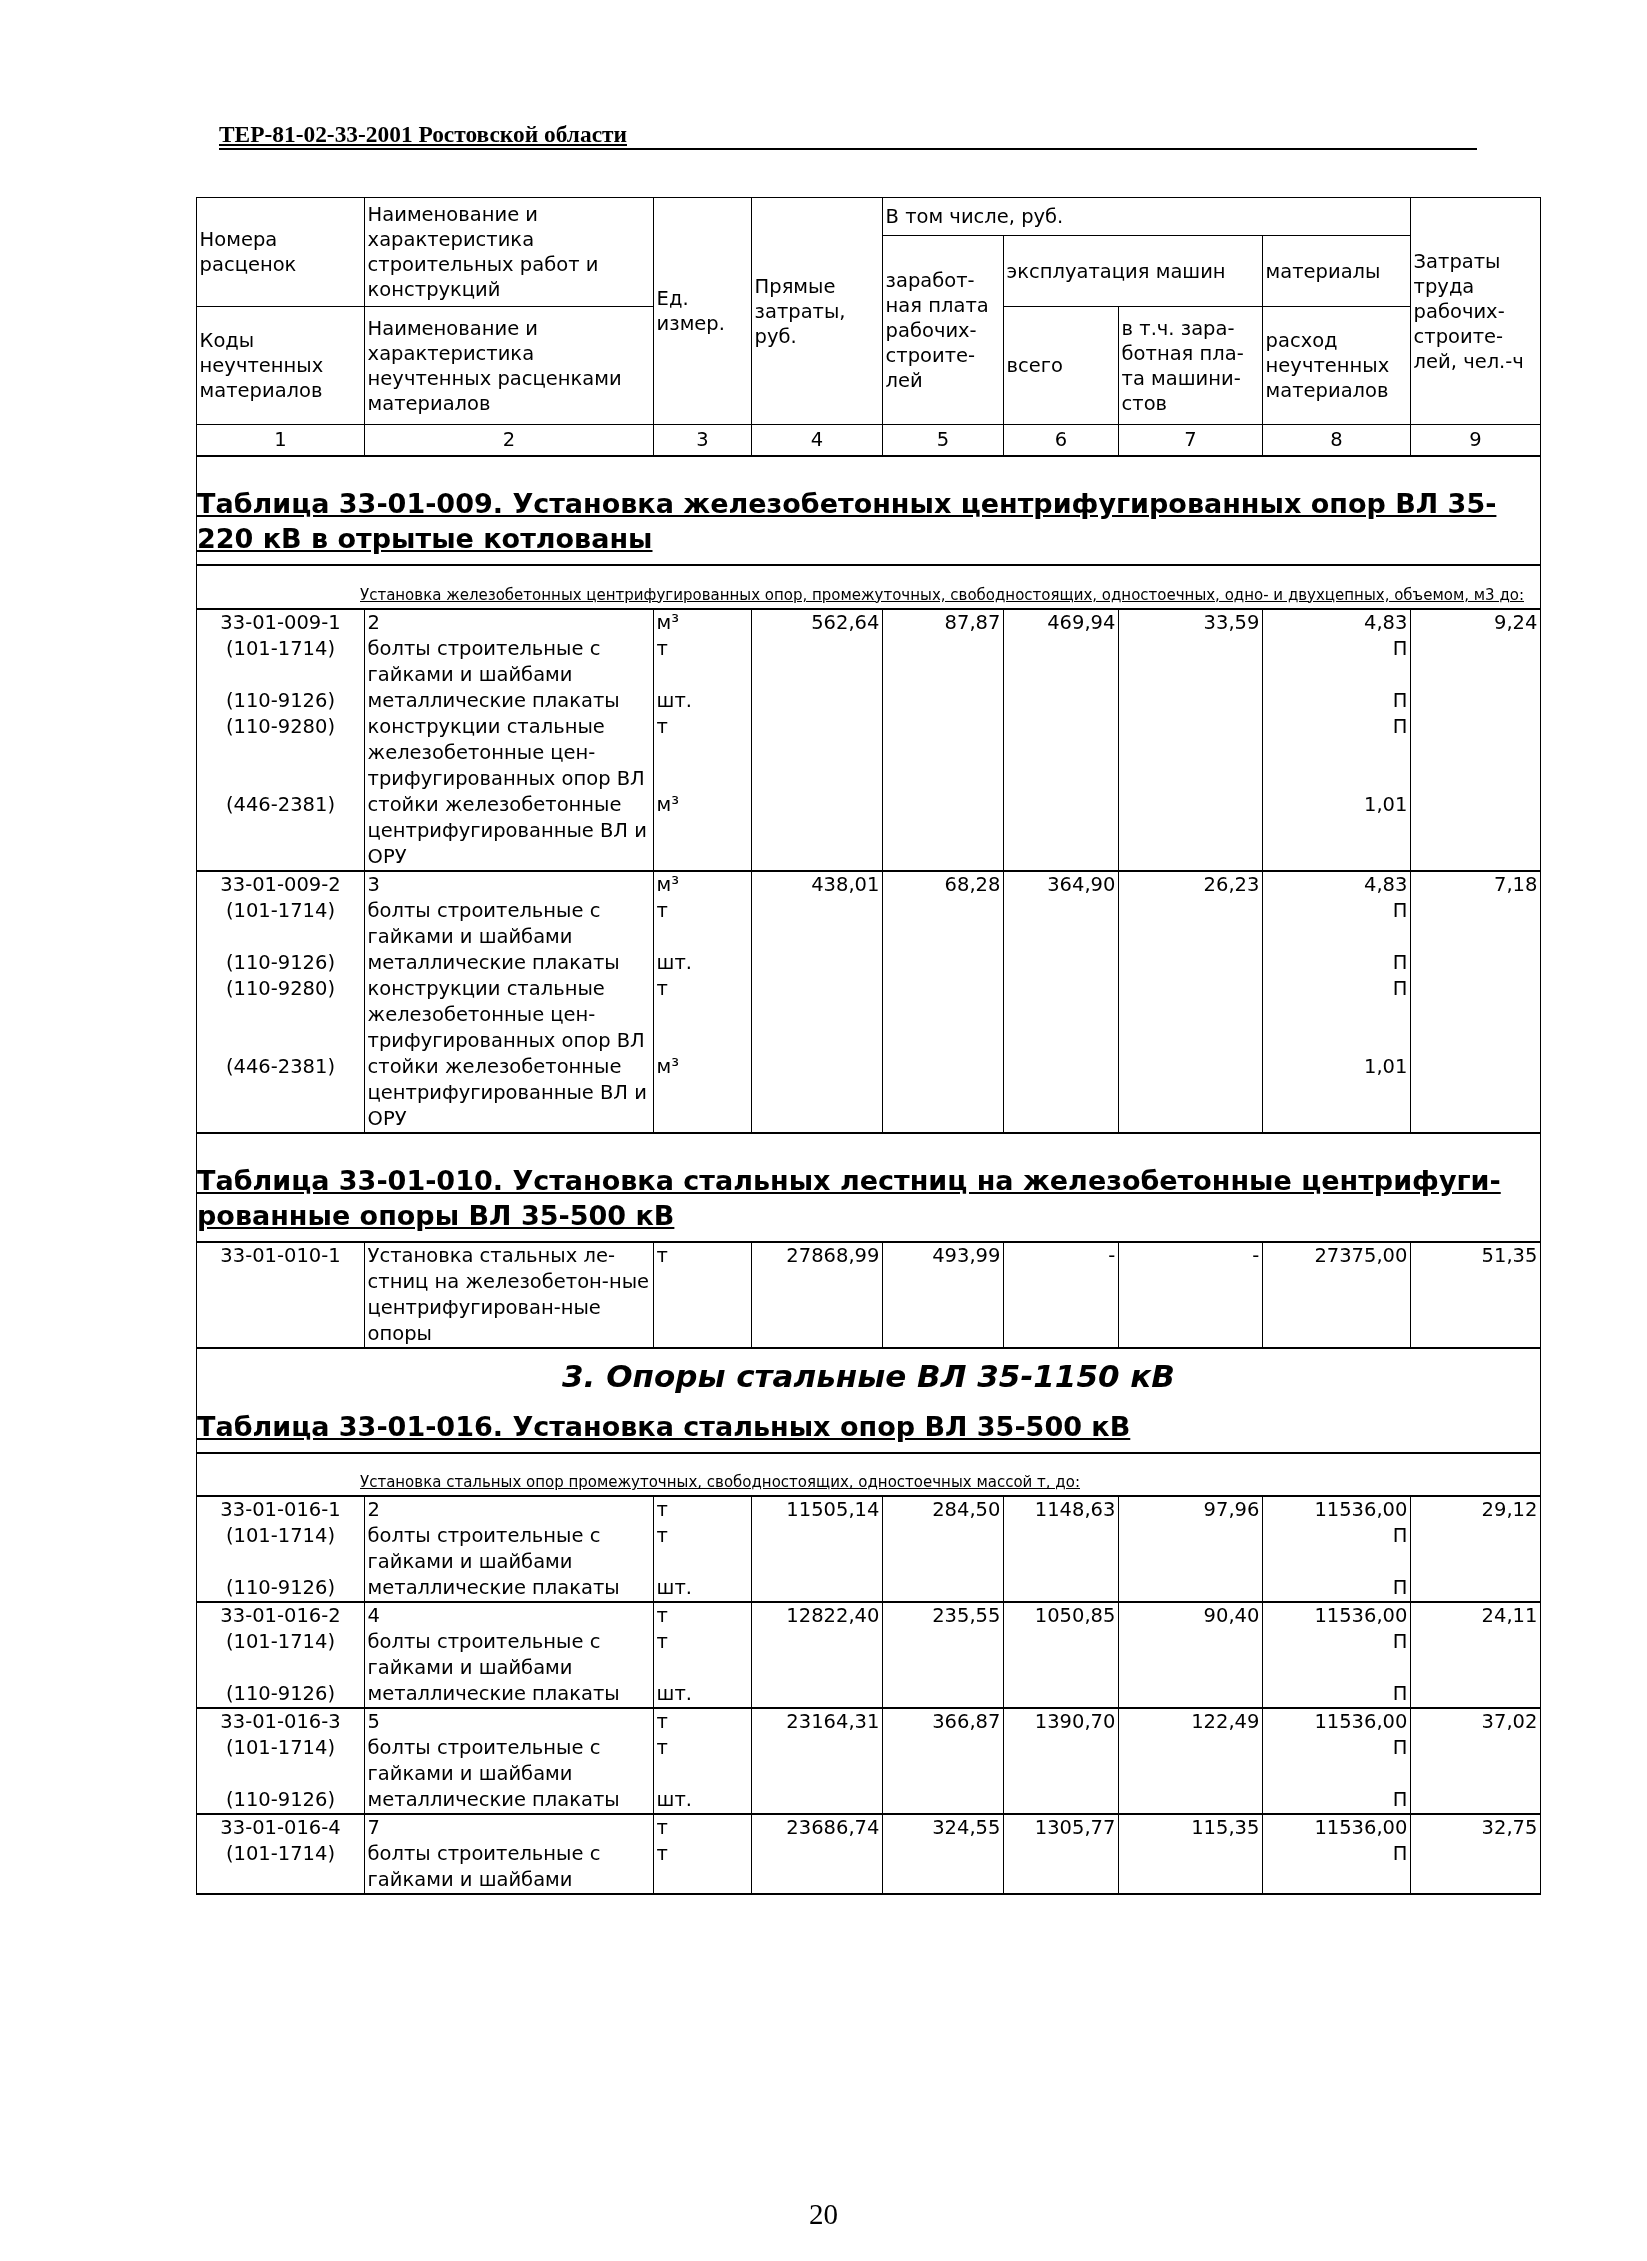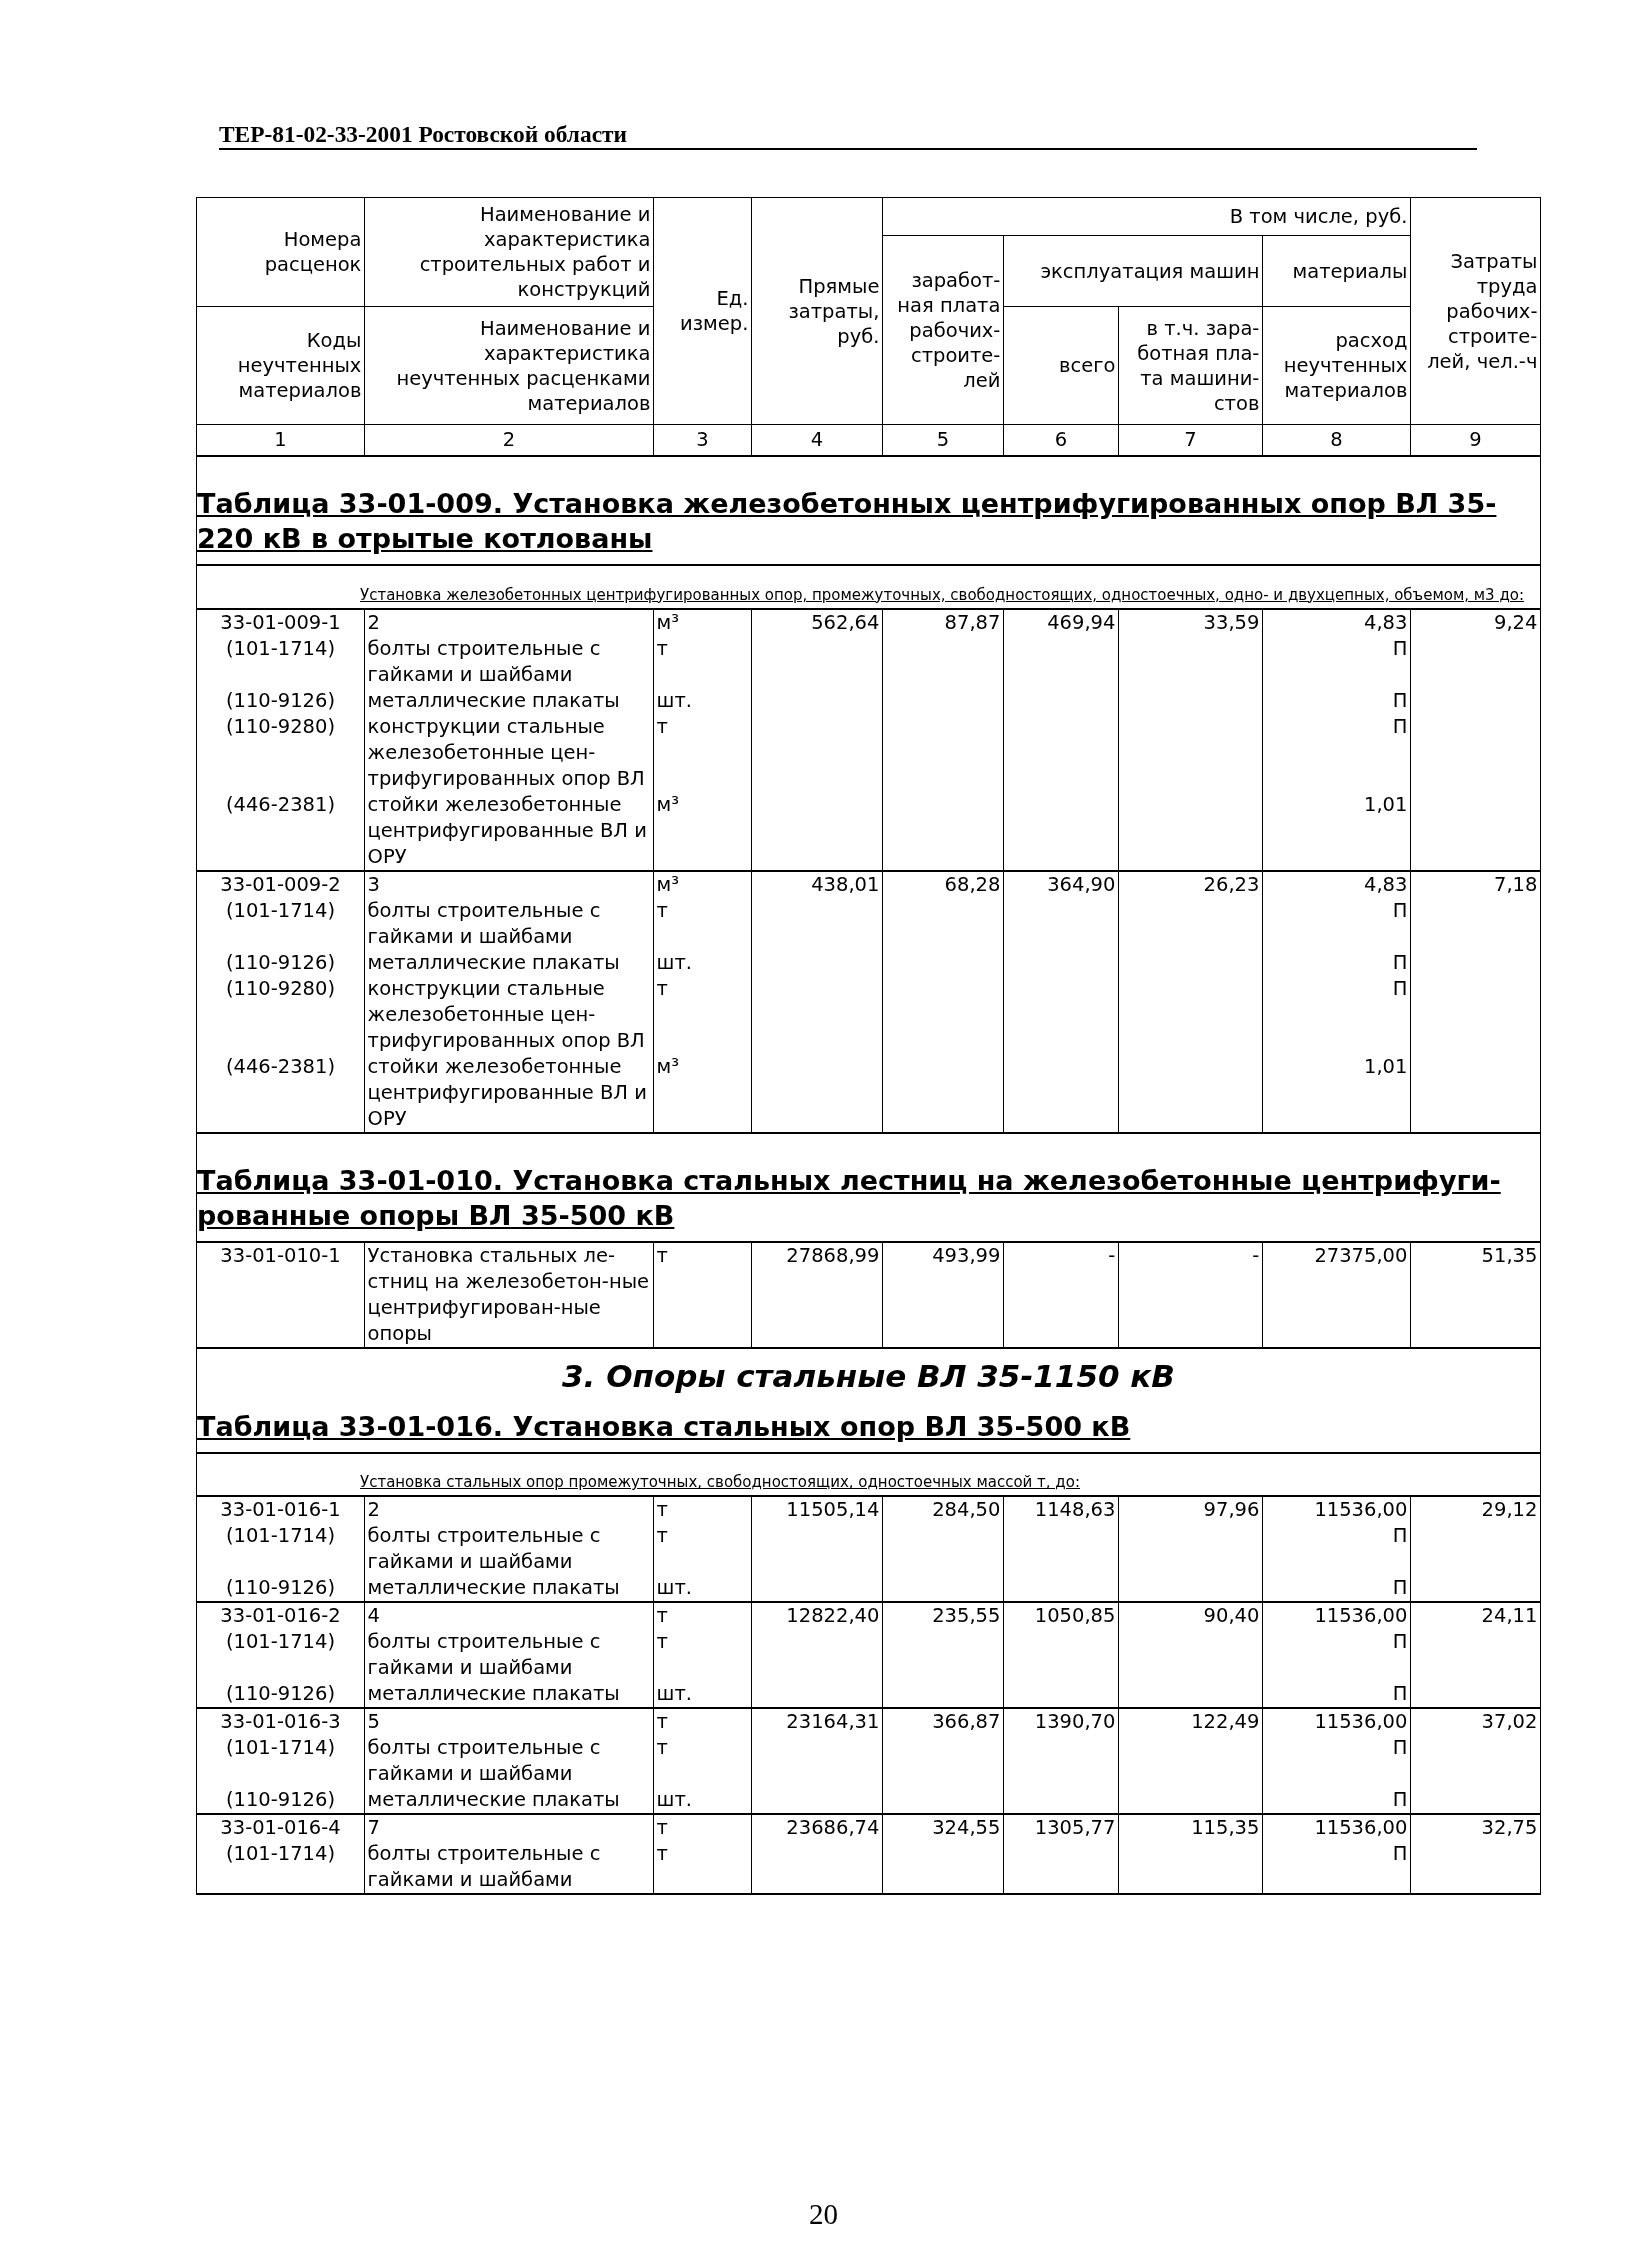--- a/index.html
+++ b/index.html
@@ -1,21 +1,21 @@
 <!DOCTYPE html>
 <html style="font-size:10.4px"><head>
 <meta charset="utf-8">
 <style>
   html,body{margin:0;padding:0;background:#fff;}
   body{width:1647px;height:2261px;position:relative;overflow:hidden;color:#000;font-family:"DejaVu Sans",sans-serif;}
   .doc-header{position:absolute;left:219px;top:121px;width:1258px;border-bottom:2.6px solid #000;font-family:"Liberation Serif",serif;font-weight:bold;font-size:23.4px;line-height:26px;padding-bottom:1.3px;}
-  .doc-header span{}
+  .doc-header span{text-decoration:underline;}
   table{position:absolute;left:196px;top:197px;width:1344px;border-collapse:collapse;table-layout:fixed;font-size:19.5px;line-height:26px;}
   td,th{border:1.3px solid #000;padding:0 2.6px;vertical-align:top;font-weight:normal;}
-  th{text-align:right;vertical-align:middle;line-height:25px;}
+  th{text-align:left;vertical-align:middle;line-height:25px;}
   .num-row td{text-align:center;height:30px;vertical-align:middle;border-bottom:2.6px solid #000;}
   .nob td{border-top:none;border-bottom:none;}
   .r{text-align:right;}
   .c{text-align:left;}
   .code{text-align:center;white-space:nowrap;padding:0 1.3px;}
   .tt{font-weight:bold;font-size:27px;line-height:35px;padding:29px 0 8px 0;border-bottom:2.6px solid #000;}
   .tt span{text-decoration:underline;}
   .sub{font-weight:normal;font-size:15px;line-height:26px;padding:15.6px 0 0 163px;border-bottom:2.6px solid #000;}
   .sub span{text-decoration:underline;}
   .sec{font-weight:bold;font-style:italic;font-size:31px;text-align:center;padding:14.3px 0 0 0;height:46px;border-bottom:none;}

